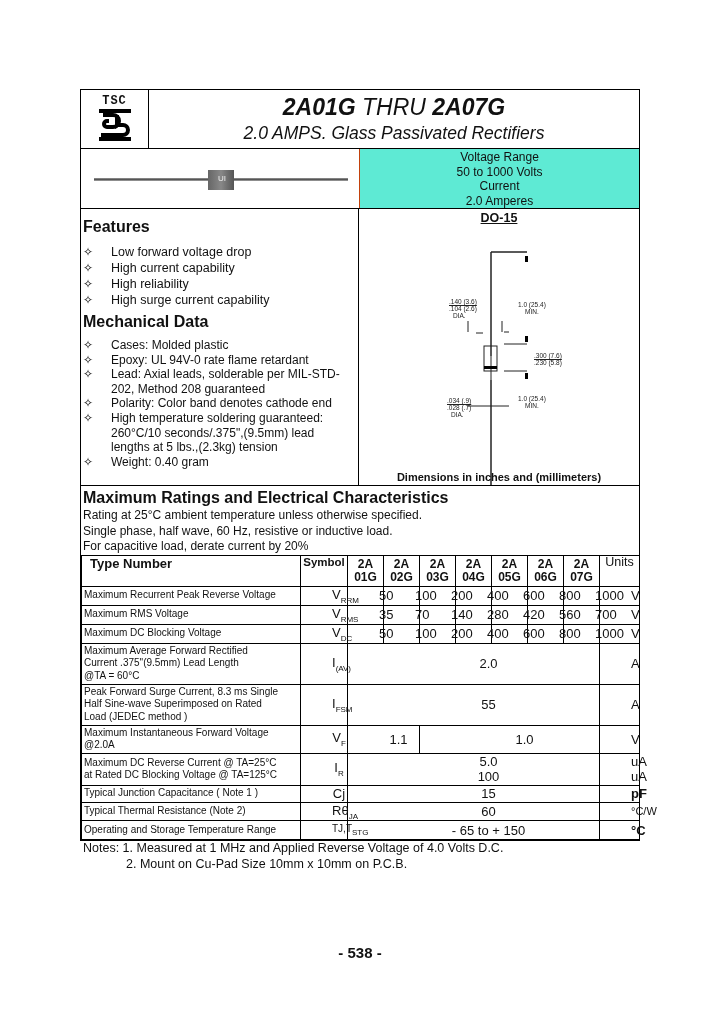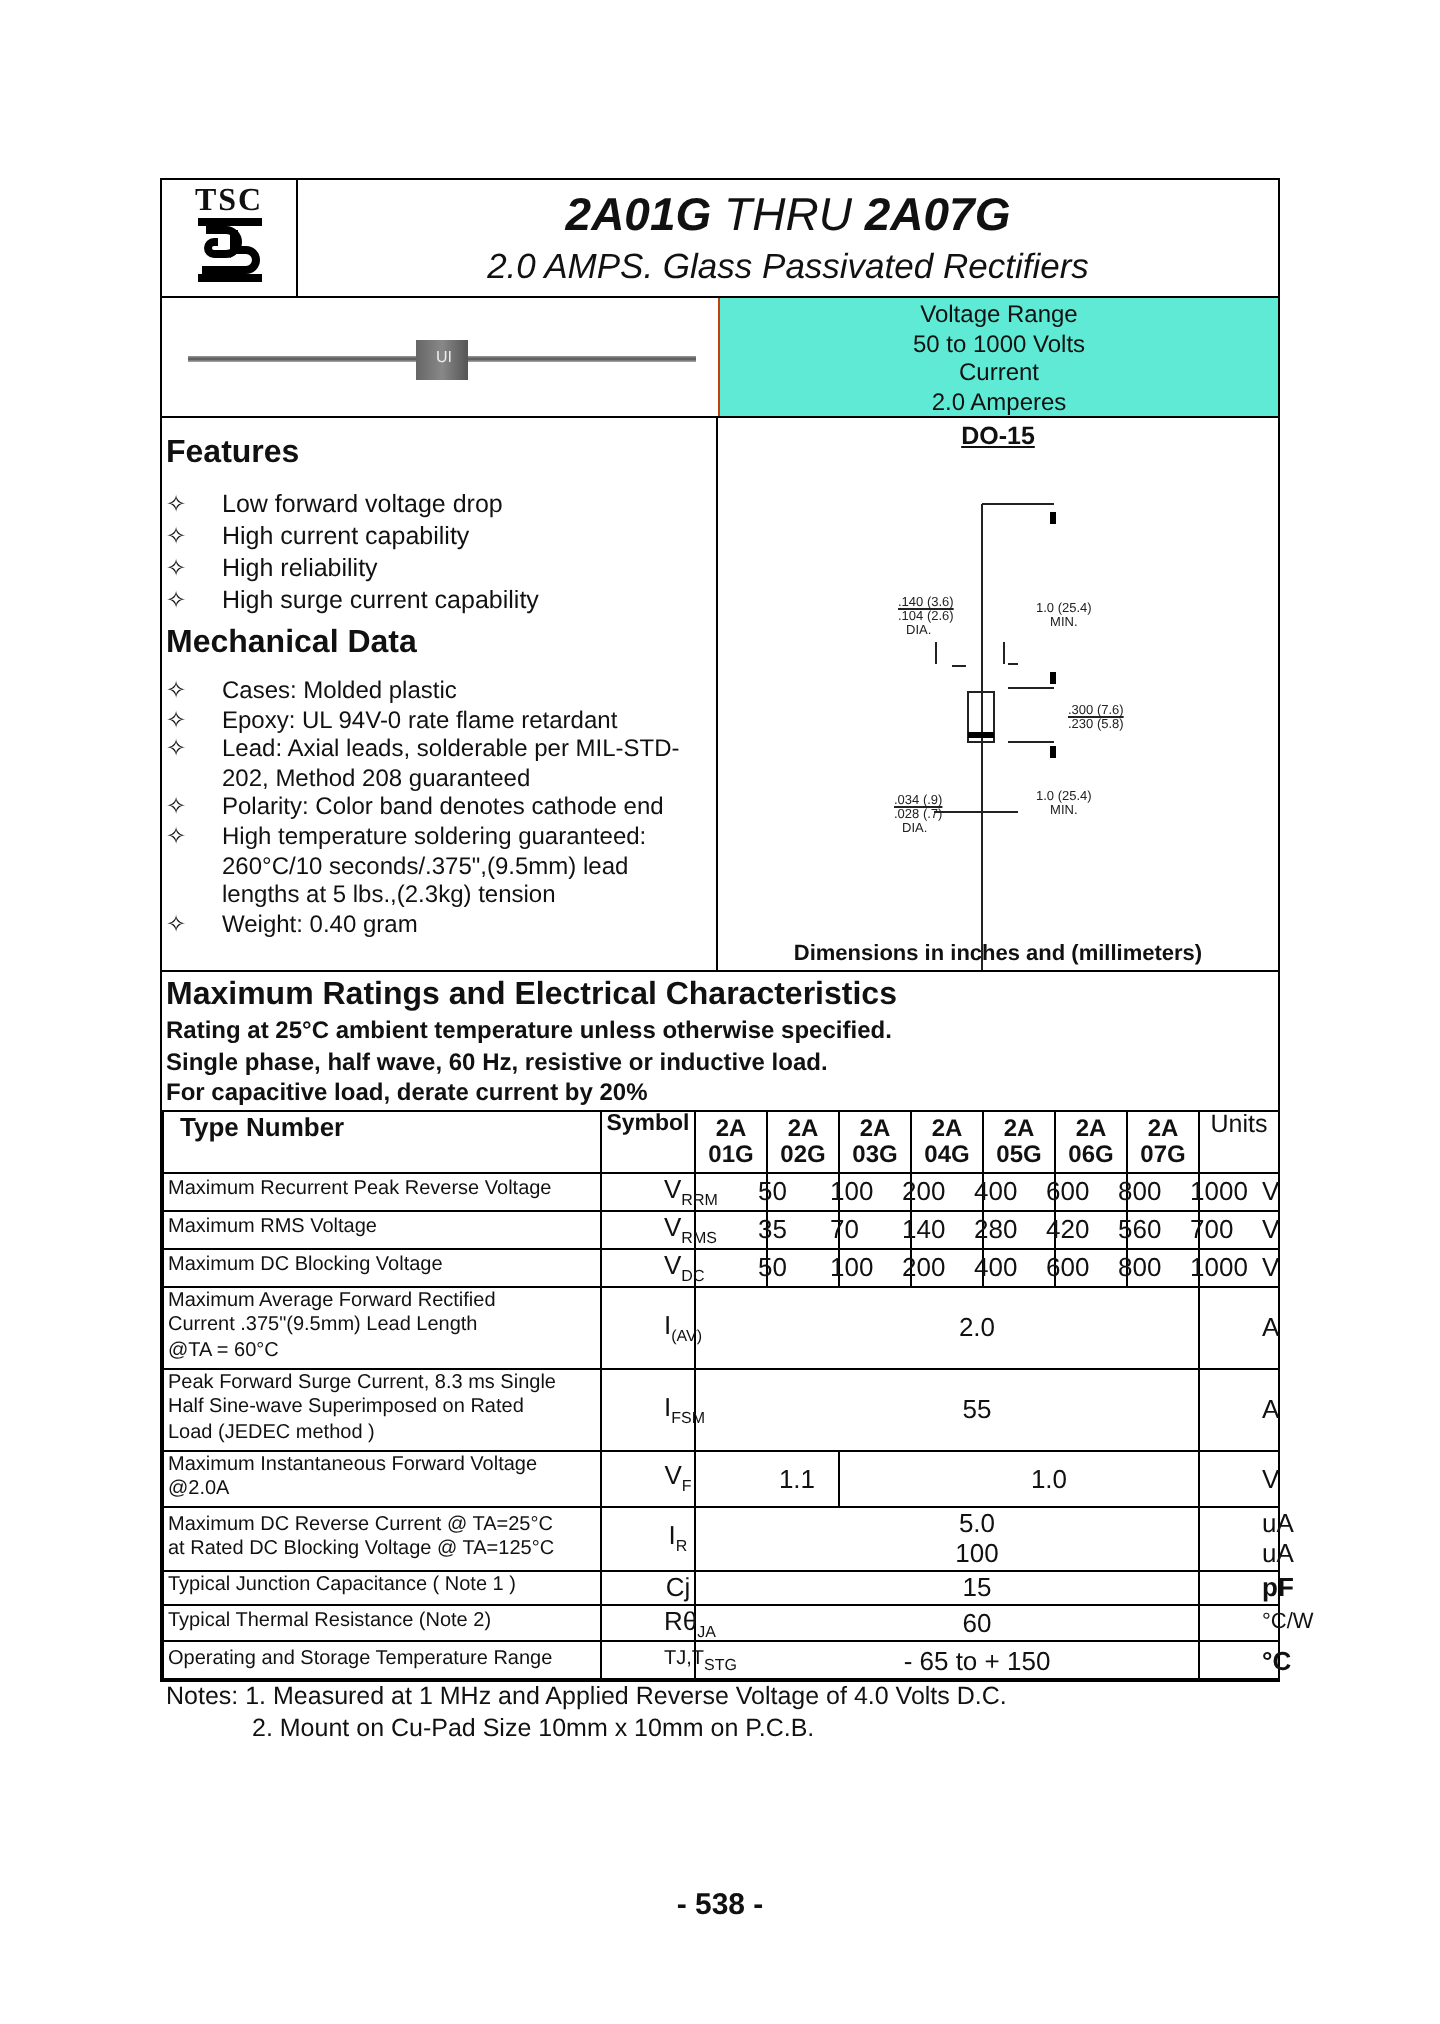--- a/index.html
+++ b/index.html
@@ -1,20 +1,20 @@
 <!DOCTYPE html>
 <html><head>
 <meta charset="utf-8">
 <style>
   html, body { margin:0; padding:0; background:#fff; }
   body { width:720px; height:1012px; position:relative; font-family:"Liberation Sans", sans-serif; color:#111; overflow:hidden; }
   .frame { position:absolute; left:80px; top:89px; width:560px; border:1px solid #000; box-sizing:border-box; }
   .row { display:flex; border-bottom:1px solid #000; box-sizing:border-box; }
   .logo-cell { width:67px; border-right:1px solid #000; display:flex; flex-direction:column; align-items:center; justify-content:center; height:58px; }
-  .logo-tsc { font-family:Liberation Serif, serif; font-weight:bold; font-size:16px; letter-spacing:1px; line-height:12px; }
+  .logo-tsc { font-family:Liberation Mono, monospace; font-weight:bold; font-size:12px; letter-spacing:1px; line-height:12px; }
   .title-cell { flex:1; text-align:center; height:58px;font-style:italic; }
   .title-main { font-size:23px; line-height:30px; margin-top:2px; }
   .title-main b { font-weight:bold; }
   .title-sub { font-size:17.5px; line-height:22px; }
   .img-cell { width:278px; border-right:1px solid #c2410c; height:59px; position:relative; }
   .range-cell { flex:1; background:#5eead4; text-align:center; font-size:12px; line-height:14.5px; padding-top:1px; height:59px; box-sizing:border-box; }
   .lead { position:absolute; top:29px; height:3px; background:linear-gradient(#999,#555,#aaa); }
   .body-diode { position:absolute; left:127px; top:21px; width:26px; height:20px; background:linear-gradient(90deg,#666,#888,#555); }
   .body-diode span { position:absolute; left:10px; top:4px; color:#eee; font-size:8px; }
   .left-col { width:278px; border-right:1px solid #000; height:276px; padding-left:2px; box-sizing:border-box; }
@@ -22,21 +22,21 @@
   h2 { font-size:16px; font-weight:bold; margin:0; line-height:20px; }
   ul { list-style:none; margin:0; padding:0; }
   li { font-size:12.5px; line-height:16px; display:flex; }
   li .b { width:28px; flex:none; font-size:12px; }
   .mech li { font-size:12px; line-height:14.6px; }
   .do15 { text-align:center; font-weight:bold; font-size:12.5px; text-decoration:underline; margin-top:2px; }
   .dimcap { position:absolute; bottom:2px; width:100%; text-align:center; font-size:11px; font-weight:bold; }
   .dim { position:absolute; font-size:6.5px; line-height:7px; color:#222; }
   .ratings { padding:2px 0 0 2px; }
   .ratings h2 { font-size:16px; }
-  .ratings p { margin:0; font-size:12px; line-height:15.5px;font-weight:bold; }
+  .ratings p { margin:0; font-size:12px; line-height:15.5px; }
   table { border-collapse:collapse; width:100%; font-size:10px; table-layout:fixed; }
   td, th { border:1px solid #000; padding:0 1px; text-align:center; vertical-align:middle; }
   td.p { text-align:left; font-size:10px; line-height:12.5px; padding-left:2px;margin-left:44px; }
   td.v { font-size:13px;padding-left:31px; }
   th { font-size:12px; font-weight:bold; line-height:13px; }
   th.tn { font-size:13px; text-align:left; padding-left:8px; }
   .notes { position:absolute; left:83px; top:840px; font-size:12.5px; line-height:16px; }
   .pg { position:absolute; left:0; width:720px; top:944px; text-align:center; font-weight:bold; font-size:15px; }
   sub { font-size:8px; }
 </style>

